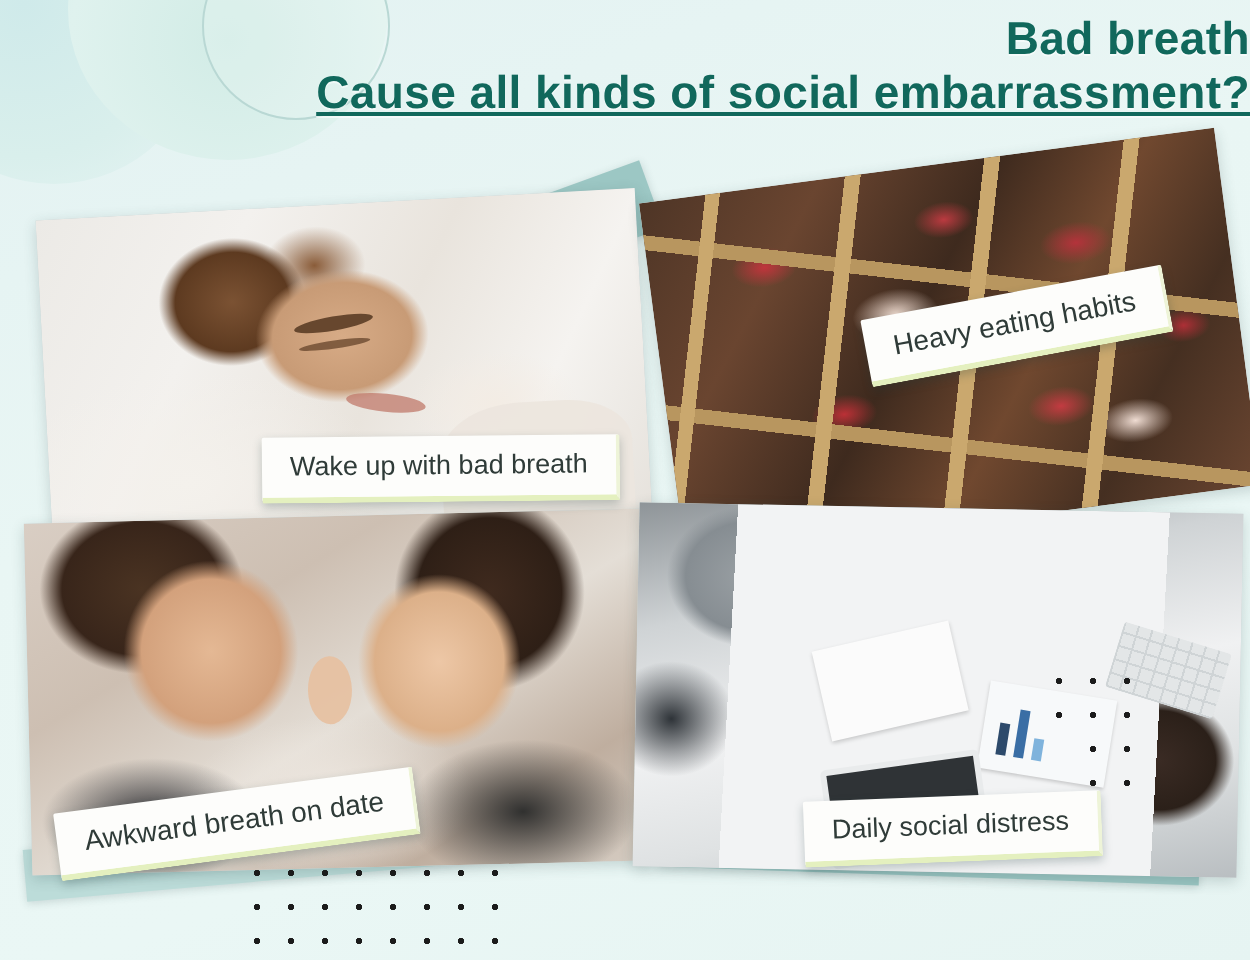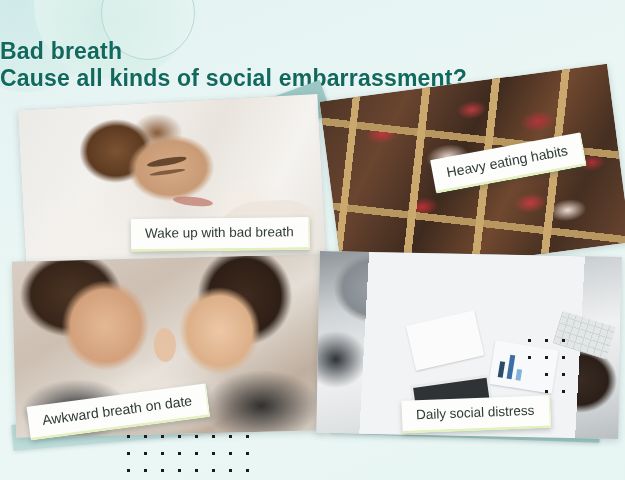--- a/index.html
+++ b/index.html
@@ -16,25 +16,25 @@
   
   .blob{position:absolute;border-radius:50%;pointer-events:none;}
   .blob-a{left:-48px;top:-58px;width:150px;height:150px;
           background:radial-gradient(circle at 40% 40%,#cfeaea 0%,#d9efec 60%,rgba(217,239,236,0) 100%);}
   .blob-b{left:34px;top:-70px;width:160px;height:150px;
           background:radial-gradient(circle at 50% 60%,#d2ece6 0%,#dff2ee 65%,rgba(223,242,238,0) 100%);}
   .ring{position:absolute;left:101px;top:-34px;width:92px;height:92px;border-radius:50%;
         border:1.3px solid #b9d8d4;background:rgba(255,255,255,0.16);}
 
   
-  .headline{position:absolute;left:0;right:0;top:6px;text-align:left;
+  .headline{position:absolute;left:0;right:0;top:6px;text-align:right;
             color:#11685c;font-weight:bold;letter-spacing:.2px;line-height:1.18;
-            text-shadow:0 1px 0 rgba(255,255,255,.55);margin-top:32px;}
+            text-shadow:0 1px 0 rgba(255,255,255,.55);}
   .headline .l1{display:block;font-size:23px;}
-  .headline .l2{display:block;font-size:23px;}
+  .headline .l2{display:block;font-size:23px;text-decoration:underline;}
 
   
   .collage{position:absolute;left:0;top:82px;width:625px;height:372px;}
 
   .photo{position:absolute;overflow:hidden;background:#cfd8d8;
          box-shadow:0 2px 7px rgba(40,70,70,.20);}
   .photo .img{position:absolute;inset:0;}
 
   
   .slab{position:absolute;background:#9cc7c4;box-shadow:0 1px 4px rgba(40,70,70,.18);}

